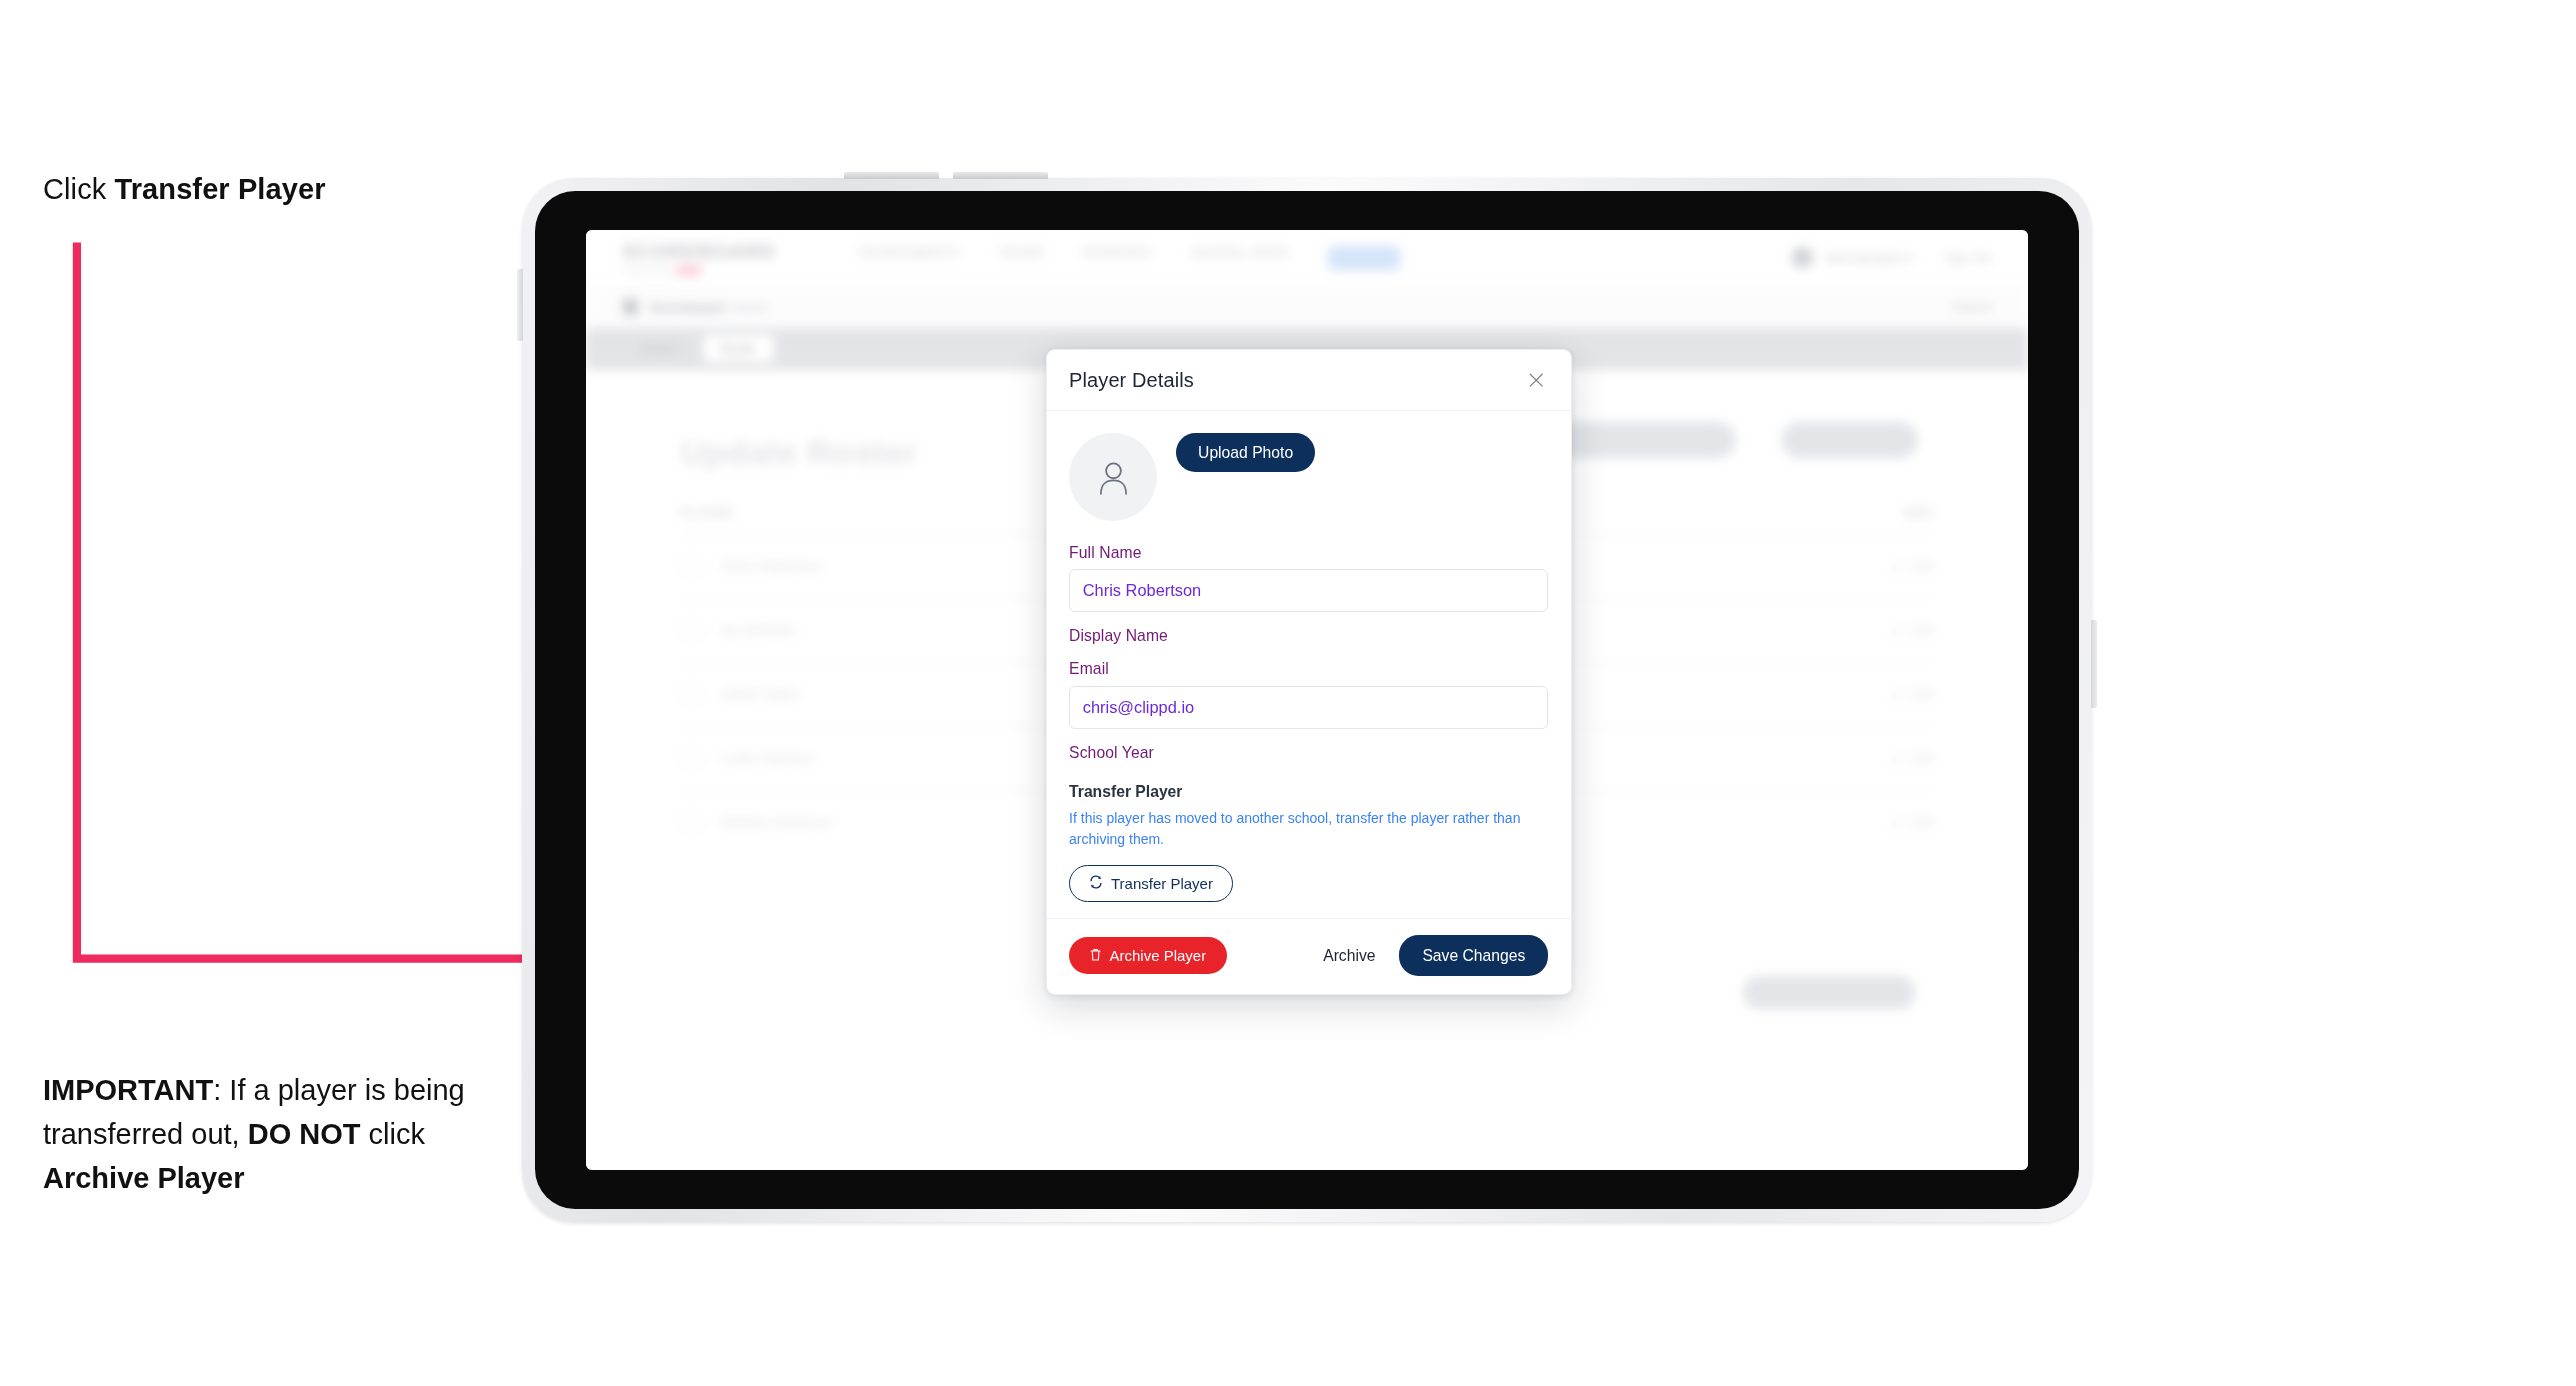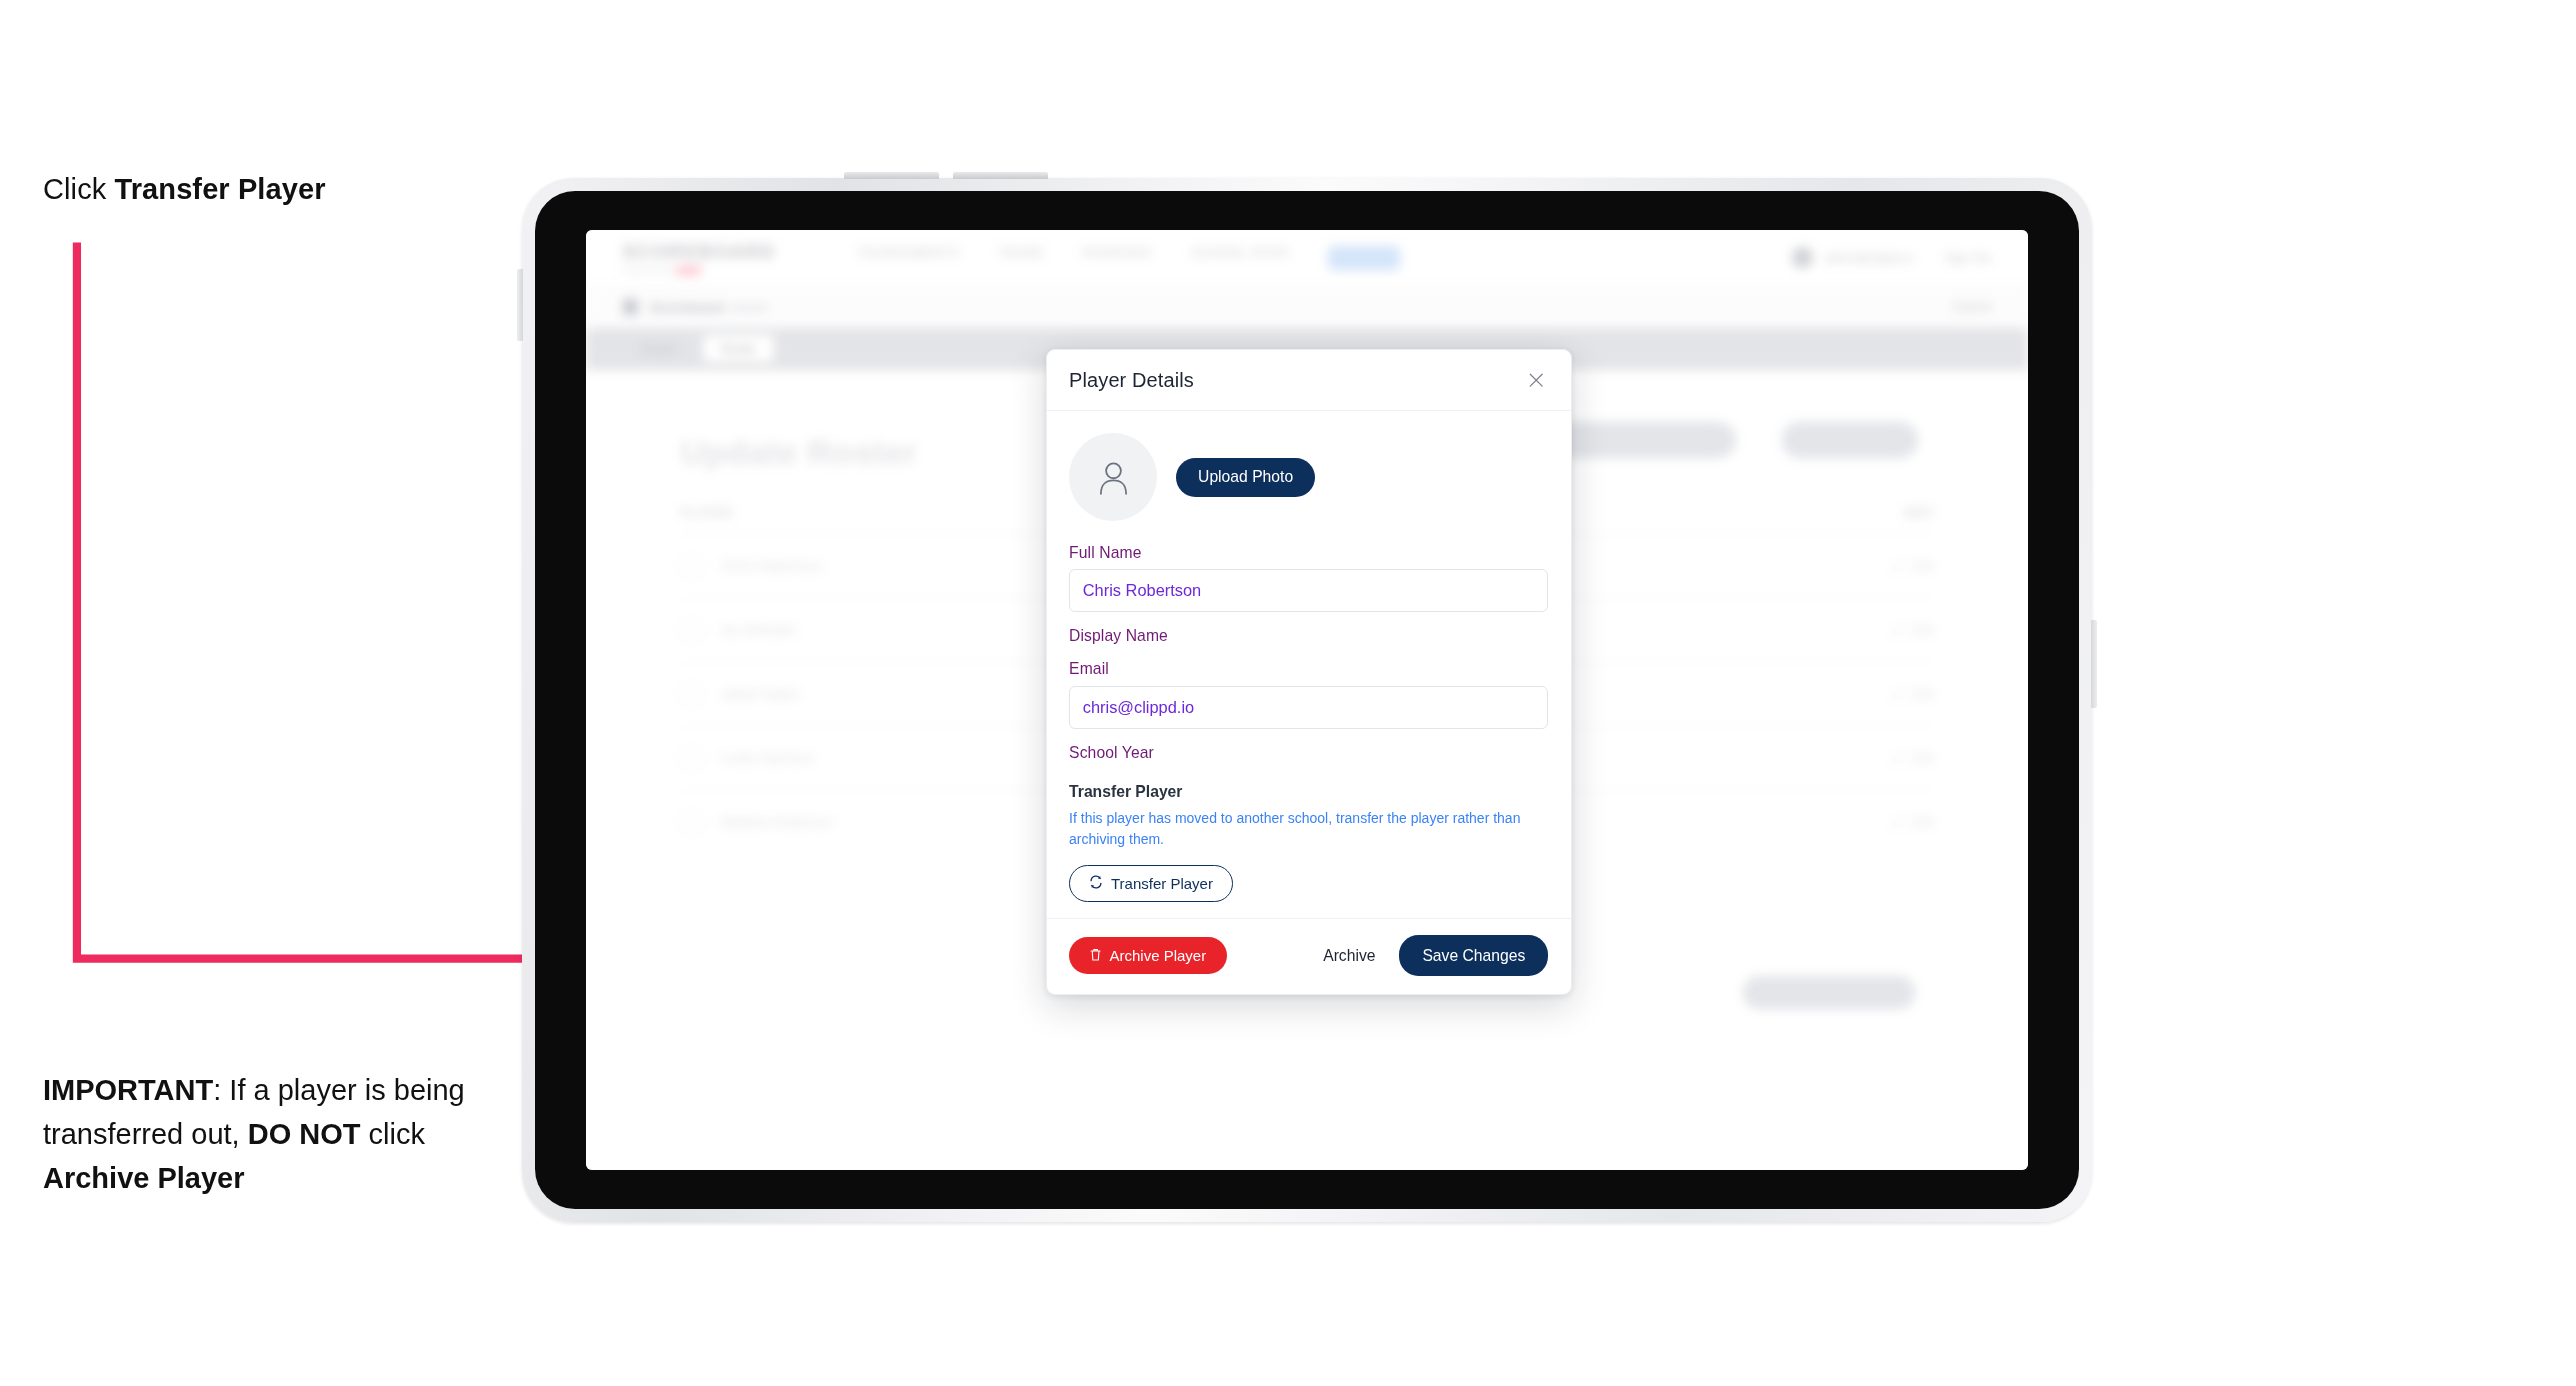--- a/index.html
+++ b/index.html
@@ -129,21 +129,21 @@
     padding: 17px 21px 16.4px 22.4px; border-bottom: 0.7px solid #eef0f2;
   }
   .modal-title { font-size: 20px; color: #1d2433; font-weight: 400; letter-spacing: 0.1px;}
   .close-btn {
     width: 27px; height: 27px; display:flex; align-items:center; justify-content:center;
     cursor: pointer; background: none; border: none; padding: 0;
   }
   .close-btn svg { display:block; }
 
   .modal-body { padding: 22.4px 22.4px 16.4px 22.4px; }
-  .photo-row { display: flex; align-items: center; gap: 19.4px; margin-bottom: 22.4px; }
+  .photo-row { display: flex; align-items: flex-start; gap: 19.4px; margin-bottom: 22.4px; }
   .avatar-big {
     width: 88px; height: 88px; border-radius: 50%; background: #f1f2f4;
     display:flex; align-items:center; justify-content:center;
   }
   .upload-btn {
     background: #0d2f5c; color: #fff; border: none; border-radius: 19.4px;
     font-size: 15.7px; padding: 10.4px 21.6px; font-family: inherit; cursor: pointer;
   }
 
   .field { margin-bottom: 15px; }

